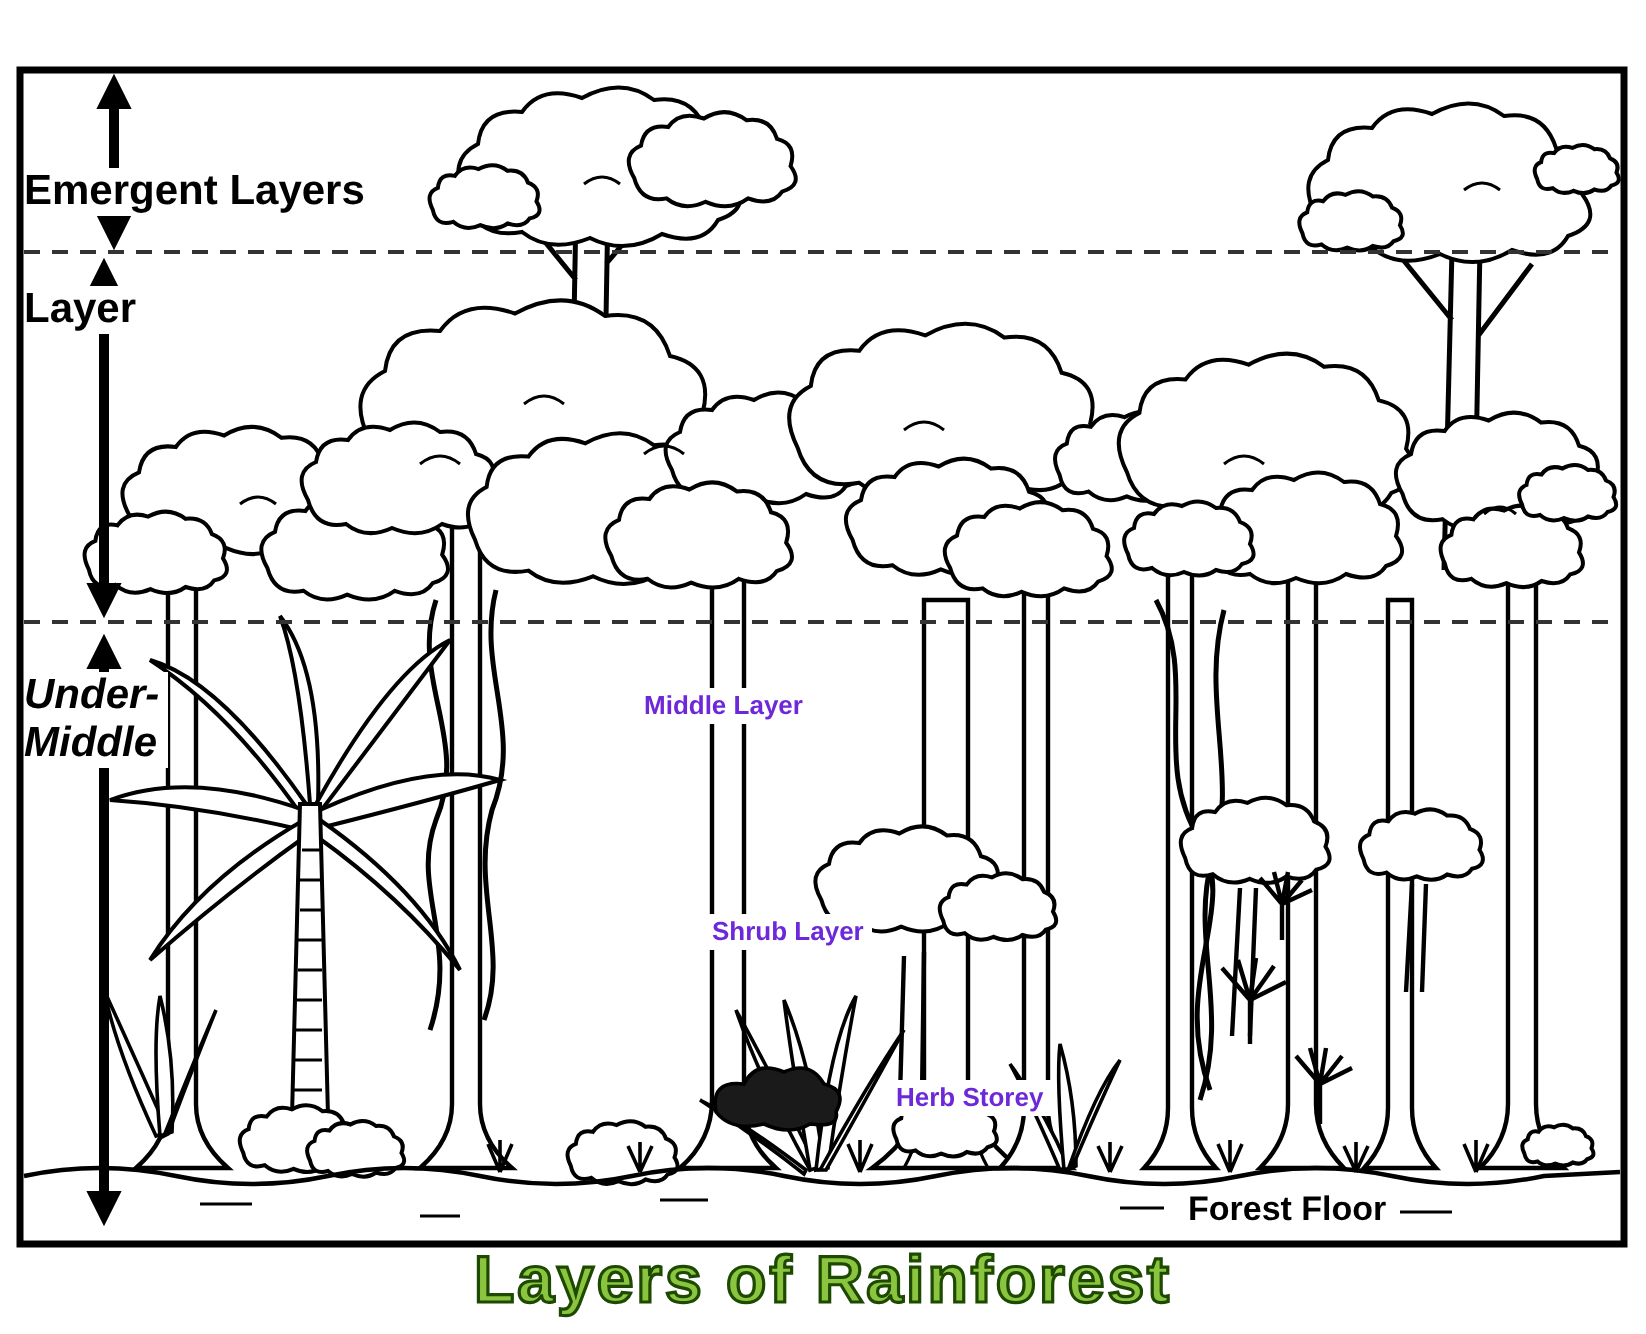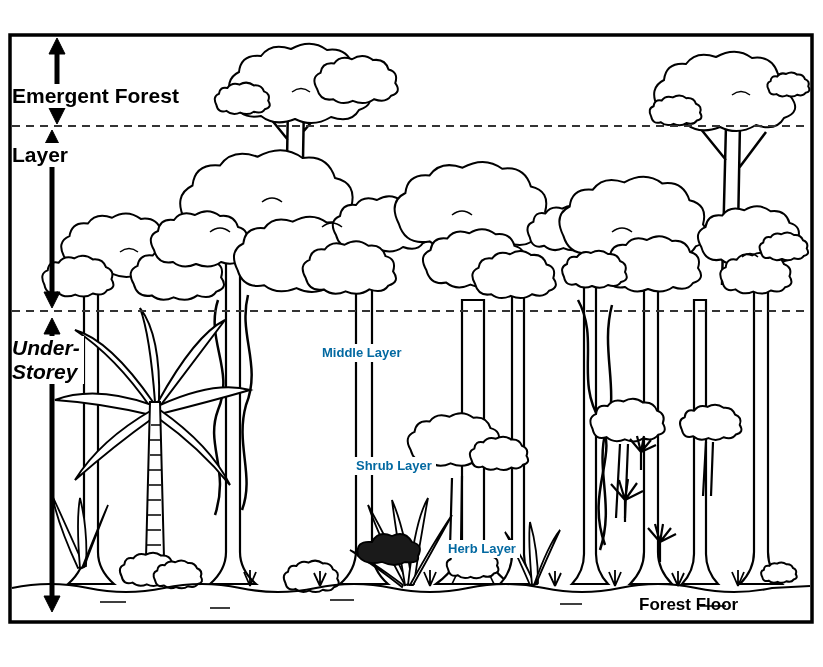--- a/index.html
+++ b/index.html
@@ -2,21 +2,21 @@
 <html><head>
 <meta charset="utf-8">
 <style>
   html,body{margin:0;padding:0;background:#fff;}
   #screen{position:relative;width:823px;height:667px;background:#fff;overflow:hidden;
           font-family:"Liberation Sans",sans-serif;}
   #art{position:absolute;left:0;top:0;}
   .side-label{position:absolute;font-weight:bold;font-size:21px;line-height:24px;
               color:#000;background:#fff;padding:0 4px 0 0;white-space:nowrap;}
   .chip-label{position:absolute;font-weight:bold;font-size:13px;line-height:16px;
-              color:#0369a1;background:#fff;padding:1px 4px;white-space:nowrap;}
+              color:#6d28d9;background:#fff;padding:1px 4px;white-space:nowrap;}
   .floor-label{position:absolute;font-weight:bold;font-size:17px;color:#000;white-space:nowrap;}
   #title{position:absolute;left:0;top:621px;width:100%;text-align:center;
          font-weight:800;font-size:33px;letter-spacing:1.5px;color:#8bc53f;
          -webkit-text-stroke:1.6px #1d4a00;}
 </style>
 </head>
 <body>
 
 <div id="screen">
 
@@ -169,30 +169,31 @@
     </g>
     <g stroke="#000" fill="#000">
       <line x1="52" y1="330" x2="52" y2="600" stroke-width="5"></line>
       <polygon points="52,318 44,334 60,334"></polygon>
       <polygon points="52,612 44,596 60,596"></polygon>
     </g>
 
     <rect x="10" y="35" width="802" height="587" fill="none" stroke="#000" stroke-width="3.5"></rect>
   </svg>
 
-  <div class="side-label" style="left:12px;top:84px;">Emergent Forest</div>
+  <div class="side-label" style="left:12px;top:84px;">Emergent Layers</div>
 
   <div class="side-label" style="left:12px;top:143px;">Layer</div>
 
   <div class="side-label" style="left:12px;top:336px;font-style:italic;">
     <div>Under-</div>
-    <div>Storey</div>
+    <div>Middle</div>
   </div>
 
   <div class="chip-label" style="left:318px;top:344px;">Middle Layer</div>
 
   <div class="chip-label" style="left:352px;top:457px;text-align:right;">Shrub Layer</div>
 
-  <div class="chip-label" style="left:444px;top:540px;">Herb Layer</div>
+  <div class="chip-label" style="left:444px;top:540px;">Herb Storey</div>
 
-  <div class="floor-label" style="left:594px;top:595px;margin-left:45px;">Forest Floor</div>
+  <div class="floor-label" style="left:594px;top:595px;">Forest Floor</div>
 
+  <div id="title">Layers of Rainforest</div>
 </div>
 
 </body></html>

